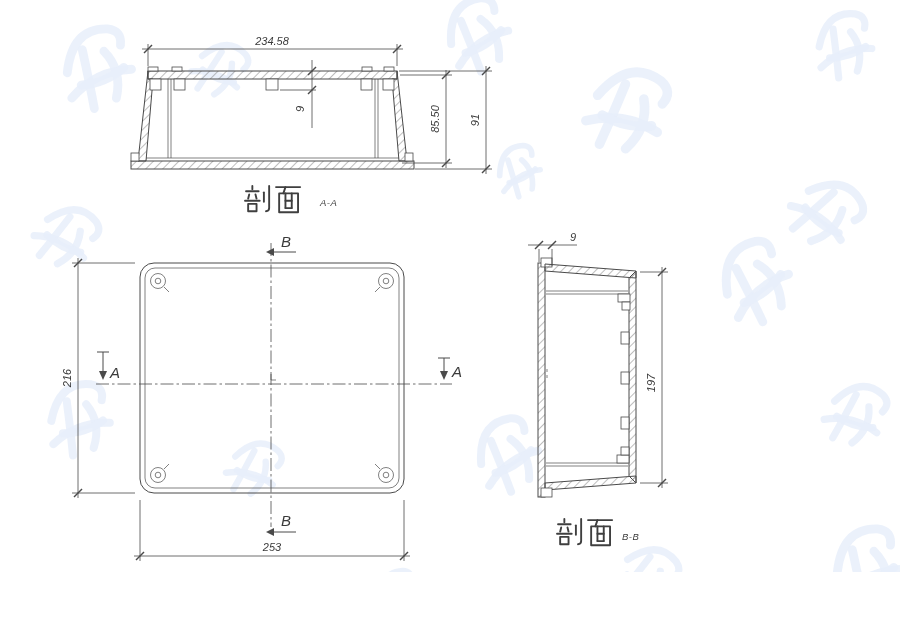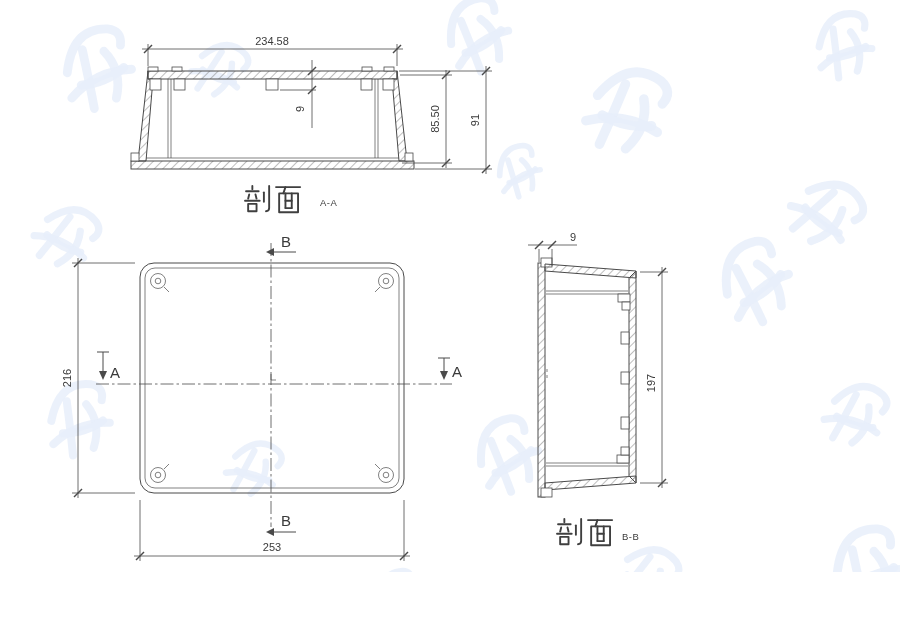--- a/index.html
+++ b/index.html
@@ -1,20 +1,20 @@
 <!DOCTYPE html>
 <html style="--bg: #ffffff; --line: #4a4a4a; --dim: #3a3a3a; --wm: #e7effa;"><head>
 <meta charset="utf-8">
 <style>
   :root{
     --bg:#ffffff; --line:#4a4a4a; --dim:#3a3a3a; --wm:#e7effa; --hatch:#7d7d7d;
   }
   html,body{margin:0;padding:0;background:#fff;}
   .canvas{position:relative;width:900px;height:572px;background:var(--bg);overflow:hidden;
-          font-family:"Liberation Sans",sans-serif;}
+          font-family:"Liberation Sans",sans-serif;font-style:italic;}
   svg{display:block}
   .ln{fill:none;stroke:var(--line);stroke-width:1;}
   .thin{fill:none;stroke:var(--line);stroke-width:.7;}
   .hatched{fill:url(#hatch);stroke:var(--line);stroke-width:1;}
   .white{fill:#fff;stroke:var(--line);stroke-width:.8;}
   .cl{fill:none;stroke:var(--line);stroke-width:.8;stroke-dasharray:13 3 2.5 3;}
   .dim{fill:none;stroke:var(--line);stroke-width:.8;}
   .tick{stroke:var(--line);stroke-width:1.4;fill:none;}
   .dimtxt{fill:var(--dim);font-size:11px;font-family:"Liberation Sans",sans-serif;}
   .mark{fill:var(--dim);font-size:15px;font-family:"Liberation Sans",sans-serif;}

